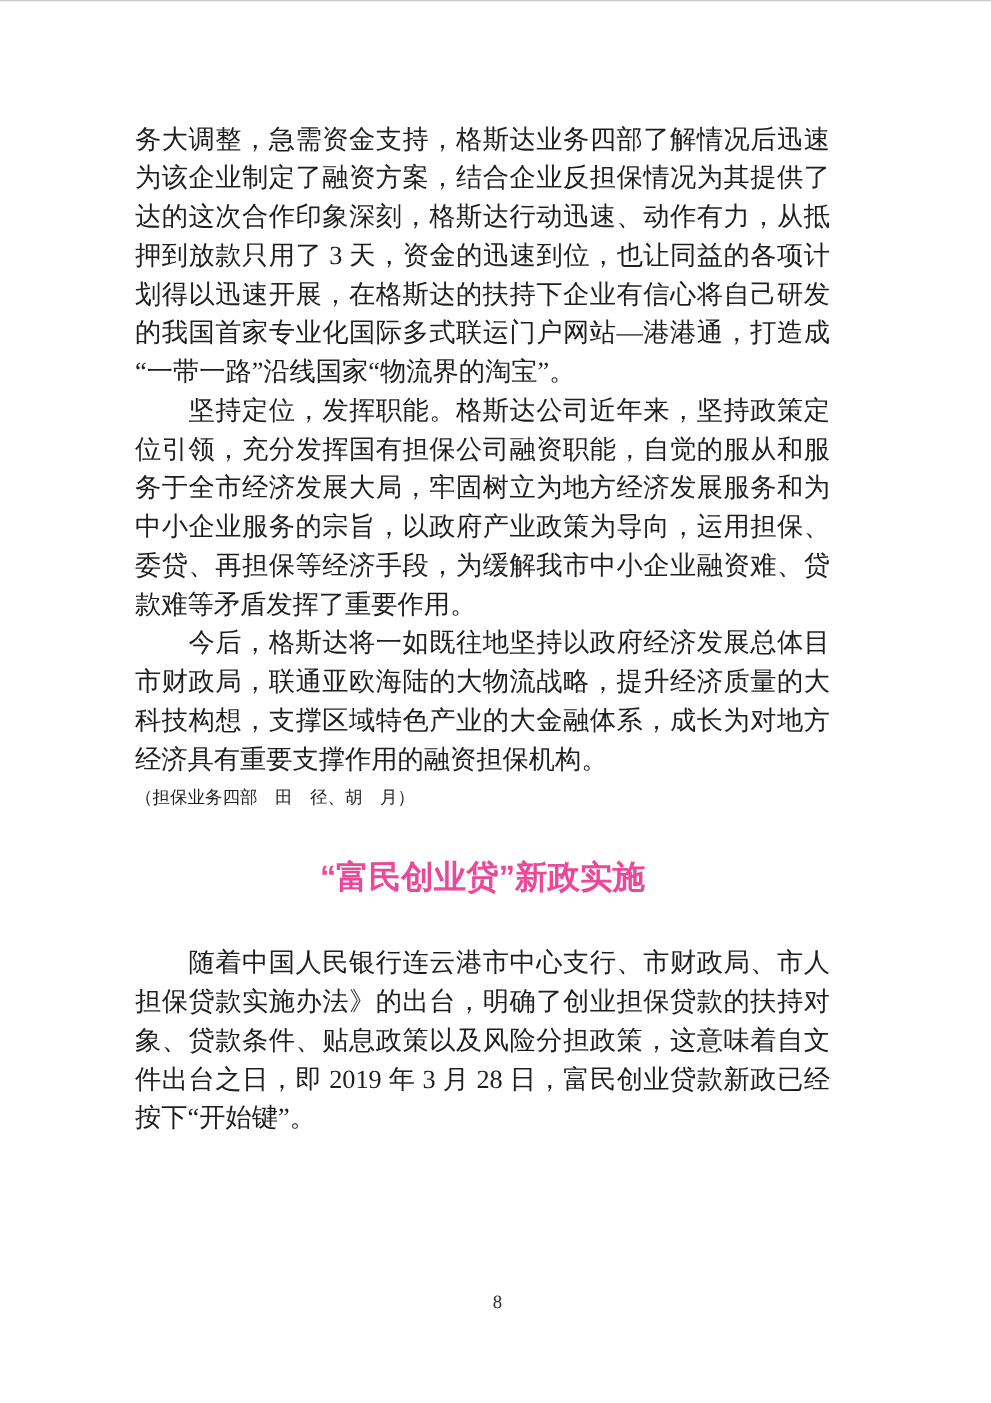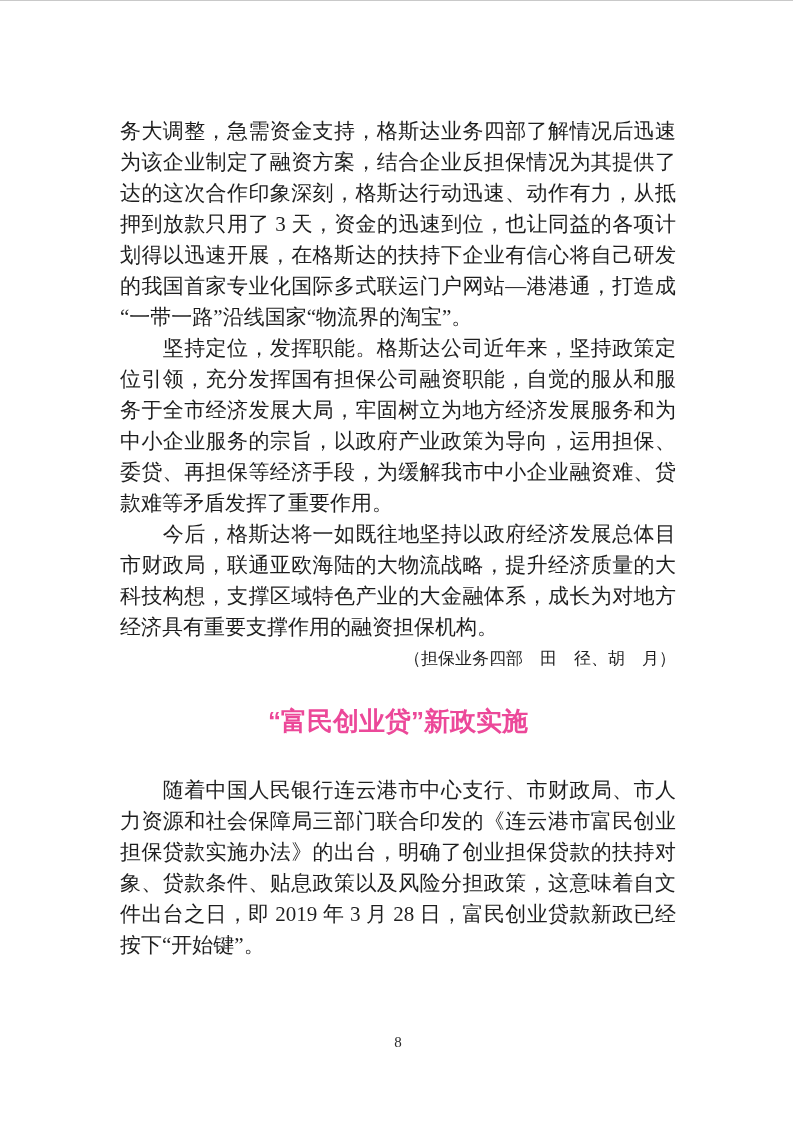--- a/index.html
+++ b/index.html
@@ -13,44 +13,43 @@
     height: 1122px;
     background: #ffffff;
     box-sizing: border-box;
     border-top: 1px solid #c9c9c9;
     font-family: "Liberation Serif", "DejaVu Serif", serif;
     color: #1e1e1e;
     overflow: hidden;
   }
   .content {
     position: absolute;
-    left: 120px;
+    left: 108px;
     top: 95px;
     width: 556px;
-    margin-top: 20px;
   }
   .para {
     margin: 0;
   }
   .line {
     font-size: 21px;
     line-height: 31px;
     height: 31px;
     white-space: nowrap;
     text-align: justify;
     overflow: visible;
   }
   .line.j {
     text-align-last: justify;
   }
   .byline {
-    font-size: 17px;
+    font-size: 14px;
     line-height: 31px;
     height: 31px;
-    text-align: right;
+    text-align: left;
     white-space: nowrap;
   }
   .heading {
     font-family: "Liberation Sans", "DejaVu Sans", sans-serif;
     font-weight: 700;
     font-size: 26px;
     line-height: 43px;
     text-align: center;
     margin: 26px 0 32px 0;
     color: #ec4899;
@@ -92,21 +91,20 @@
       <div class="para">
         <div class="line j">　　今后，格斯达将一如既往地坚持以政府经济发展总体目</div>
         <div class="line j">市财政局，联通亚欧海陆的大物流战略，提升经济质量的大</div>
         <div class="line j">科技构想，支撑区域特色产业的大金融体系，成长为对地方</div>
         <div class="line">经济具有重要支撑作用的融资担保机构。</div>
       </div>
       <div class="byline">（担保业务四部　田　径、胡　月）</div>
       <div class="heading">“富民创业贷”新政实施</div>
       <div class="para">
         <div class="line j">　　随着中国人民银行连云港市中心支行、市财政局、市人</div>
-        <div class="line j">力资源和社会保障局三部门联合印发的《连云港市富民创业</div>
         <div class="line j">担保贷款实施办法》的出台，明确了创业担保贷款的扶持对</div>
         <div class="line j">象、贷款条件、贴息政策以及风险分担政策，这意味着自文</div>
         <div class="line j">件出台之日，即 2019 年 3 月 28 日，富民创业贷款新政已经</div>
         <div class="line">按下“开始键”。</div>
       </div>
     </div>
   <div class="page-number">8</div>
 </div>
 
 </body></html>

